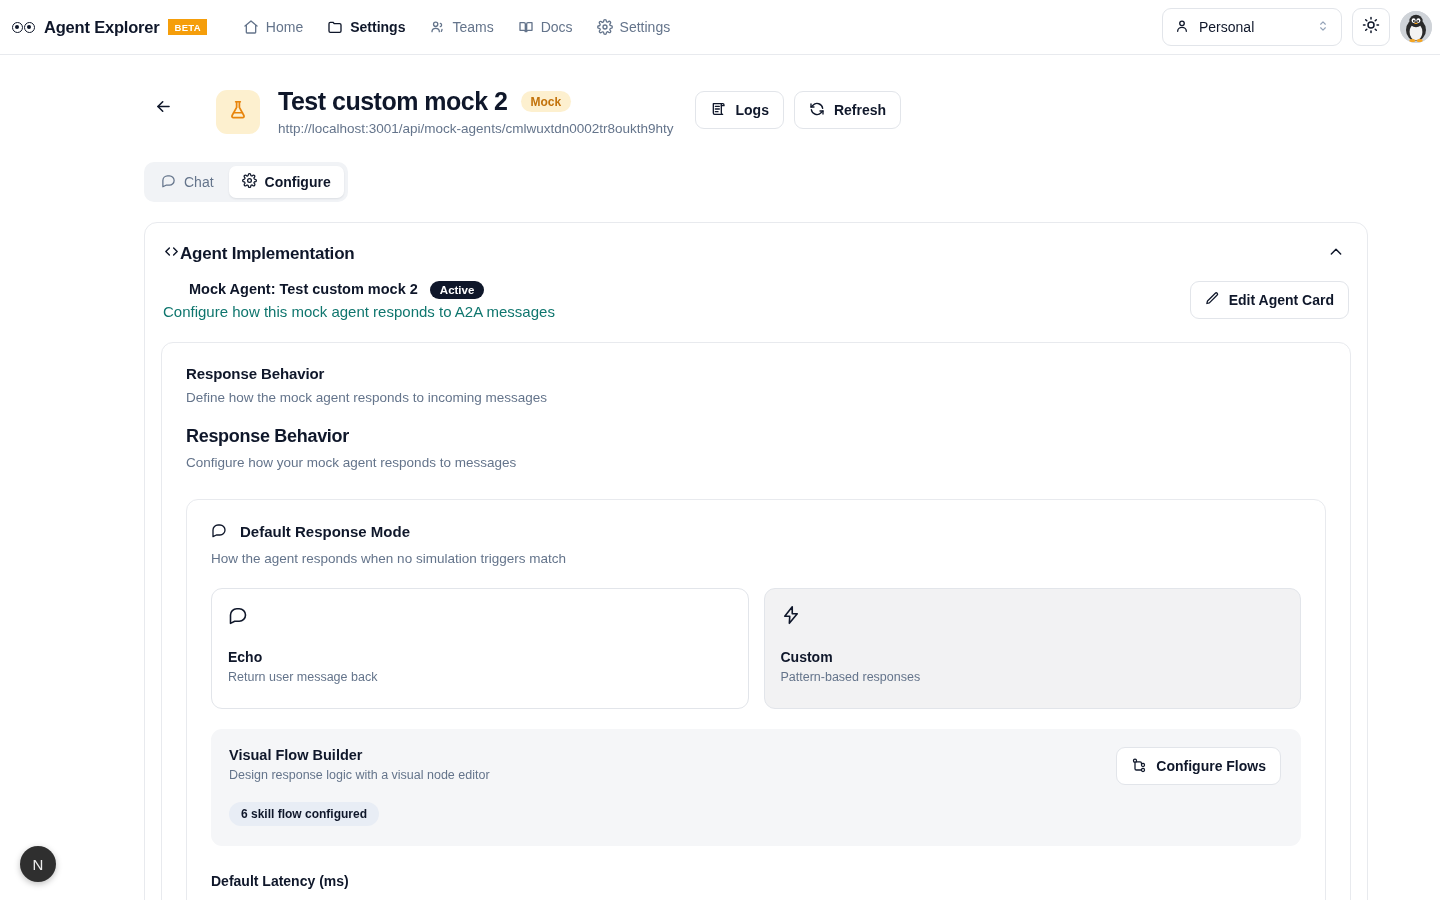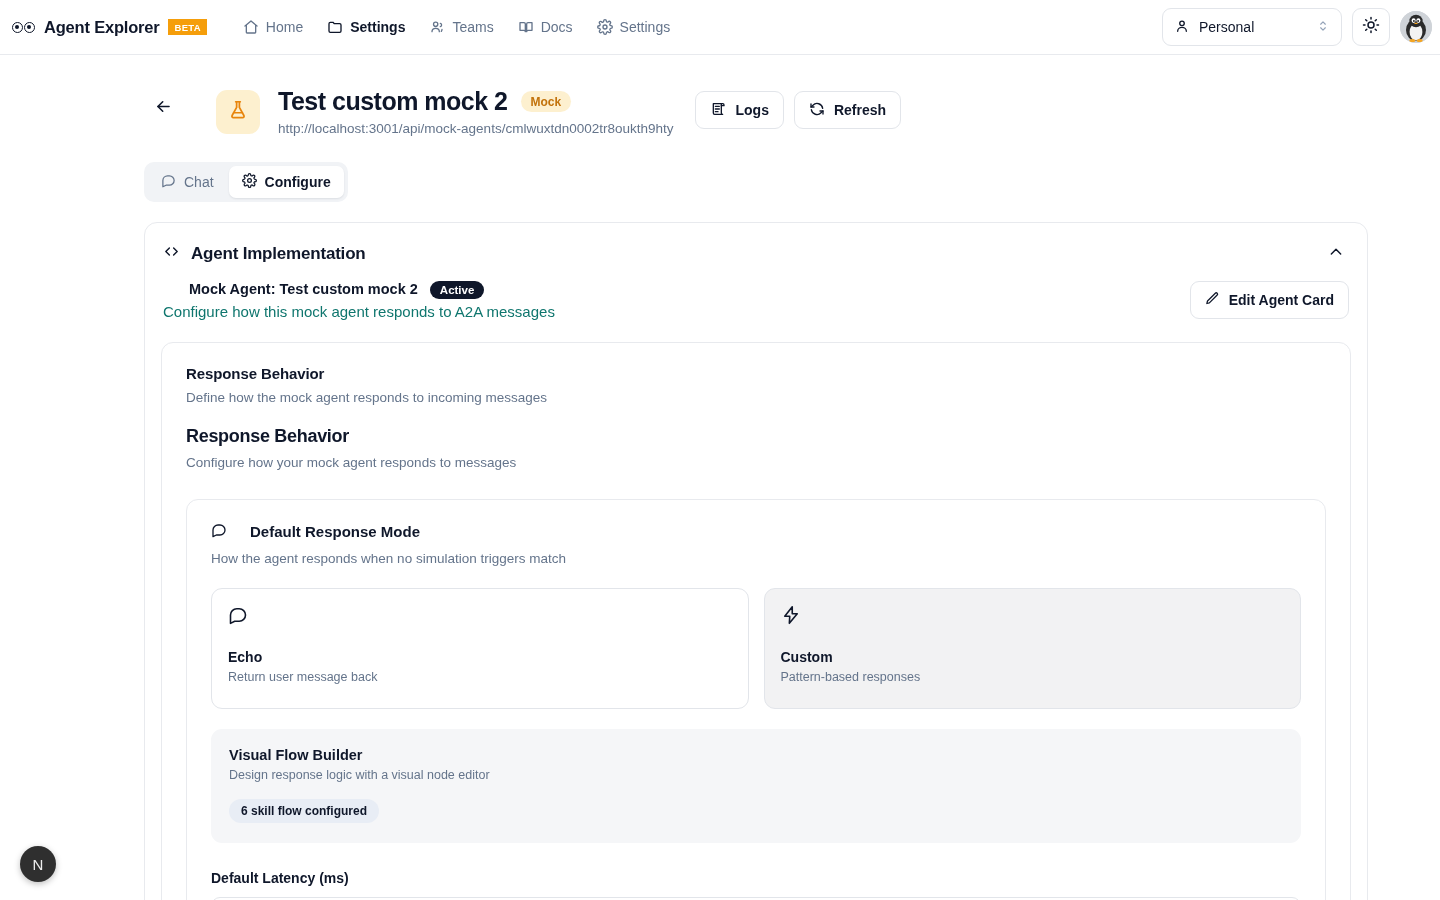--- a/index.html
+++ b/index.html
@@ -107,21 +107,21 @@
 
   
   .main-card {
     margin-top: 20px; border: 1px solid #e8eaee; border-radius: 13px;
     background: #fff; padding: 0 16px 16px 16px; height: 740px; overflow: hidden;
   }
   .card-header {
     display: flex; align-items: center; padding: 18px 2px 14px 2px;
   }
   .card-header-title {
-    display: flex; align-items: center; gap: 11px;
+    display: flex; align-items: center; 
     font-size: 17px; font-weight: 600; letter-spacing: -0.2px;
   }
   .collapse-btn {
     margin-left: auto; width: 26px; height: 26px; display: flex;
     align-items: center; justify-content: center; color: #0f172a; cursor: pointer;
   }
 
   .agent-row { display: flex; align-items: flex-start; padding: 0 2px; }
   .agent-title-row { display: flex; gap: 12px; margin-left: 26px; }
   .agent-title { font-size: 14.5px; font-weight: 700; }
@@ -139,21 +139,21 @@
   .bh-h1 { font-size: 15px; font-weight: 700; letter-spacing: -0.1px; }
   .bh-p1 { font-size: 13.5px; color: #64748b; margin-top: 8px; }
   .bh-h2 { font-size: 18px; font-weight: 700; margin-top: 21px; letter-spacing: -0.3px; }
   .bh-p2 { font-size: 13.5px; color: #64748b; margin-top: 8px; }
 
   .mode-card {
     margin-top: 29px; border: 1px solid #e8eaee; border-radius: 12px;
     padding: 22px 24px 26px 24px;
   }
   .mode-title {
-    display: flex; align-items: center; gap: 23px;
+    display: flex; align-items: center; gap: 13px;
     font-size: 15px; font-weight: 700;
   }
   .mode-sub { font-size: 13.5px; color: #64748b; margin-top: 10px; }
 
   .opt-grid { display: grid; grid-template-columns: 1fr 1fr; gap: 15px; margin-top: 22px; }
   .opt {
     border: 1px solid #e2e5ea; border-radius: 11px; background: #fff;
     padding: 16px 16px 24px 16px; cursor: pointer;
   }
   .opt.selected { background: #f2f2f3; border-color: #e2e5ea; }
@@ -446,20 +446,32 @@
             <div class="opt-desc">Pattern-based responses</div>
           </div>
         </div>
 
         <div class="flow-card">
           <div class="flow-top">
             <div>
               <div class="flow-title">Visual Flow Builder</div>
               <div class="flow-desc">Design response logic with a visual node editor</div>
             </div>
+            <button class="btn">
+              <span>
+                <svg width="16" height="16" viewBox="0 0 24 24" fill="none" stroke="currentColor" stroke-width="1.9" stroke-linecap="round" stroke-linejoin="round">
+                    <circle cx="6" cy="5.5" r="2.3"></circle>
+                    <circle cx="18" cy="12" r="2.3"></circle>
+                    <circle cx="18" cy="19.5" r="2.3"></circle>
+                    <path d="M6 7.8v9.7a2 2 0 0 0 2 2h7.7"></path>
+                    <path d="M8 7.3h5.7a2 2 0 0 1 2 2v1.2"></path>
+                  </svg>
+              </span>
+              <span>Configure Flows</span>
+            </button>
           </div>
           <span class="flow-badge">6 skill flow configured</span>
         </div>
 
         <div class="field-label">Default Latency (ms)</div>
         <input class="field-input" type="text" value="0" placeholder="0" style="">
       </div>
     </div>
 
   </div>

